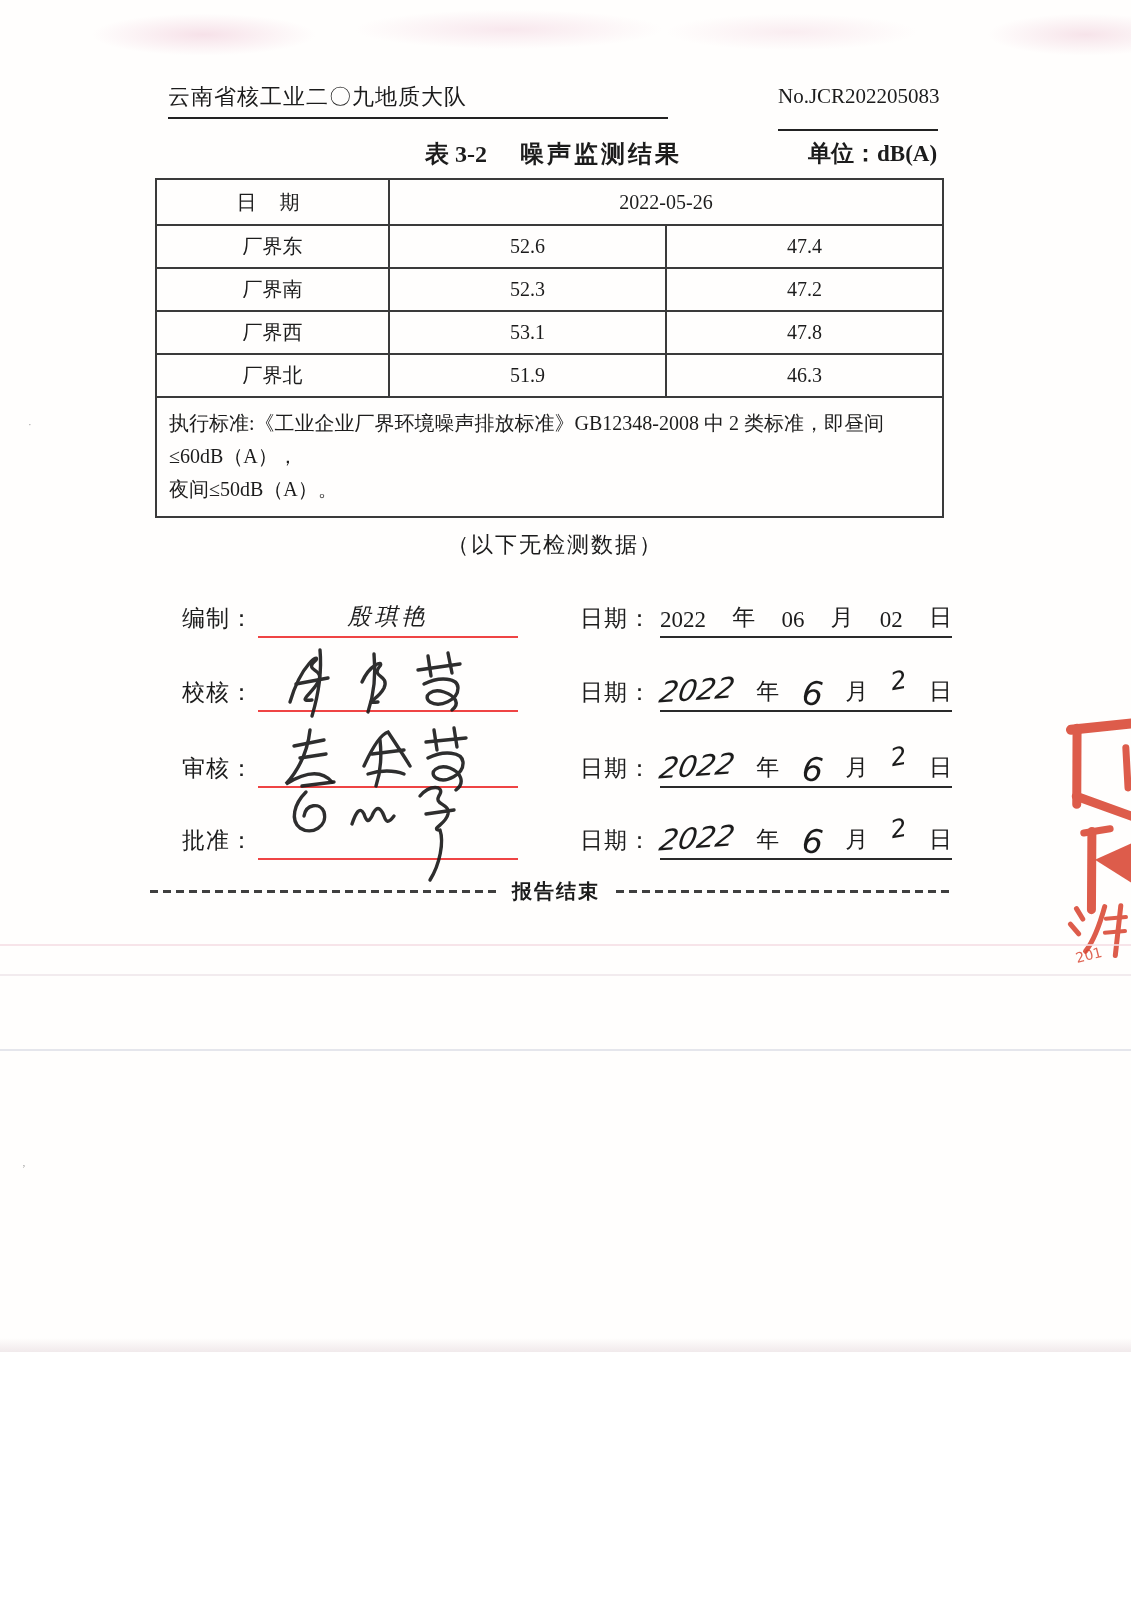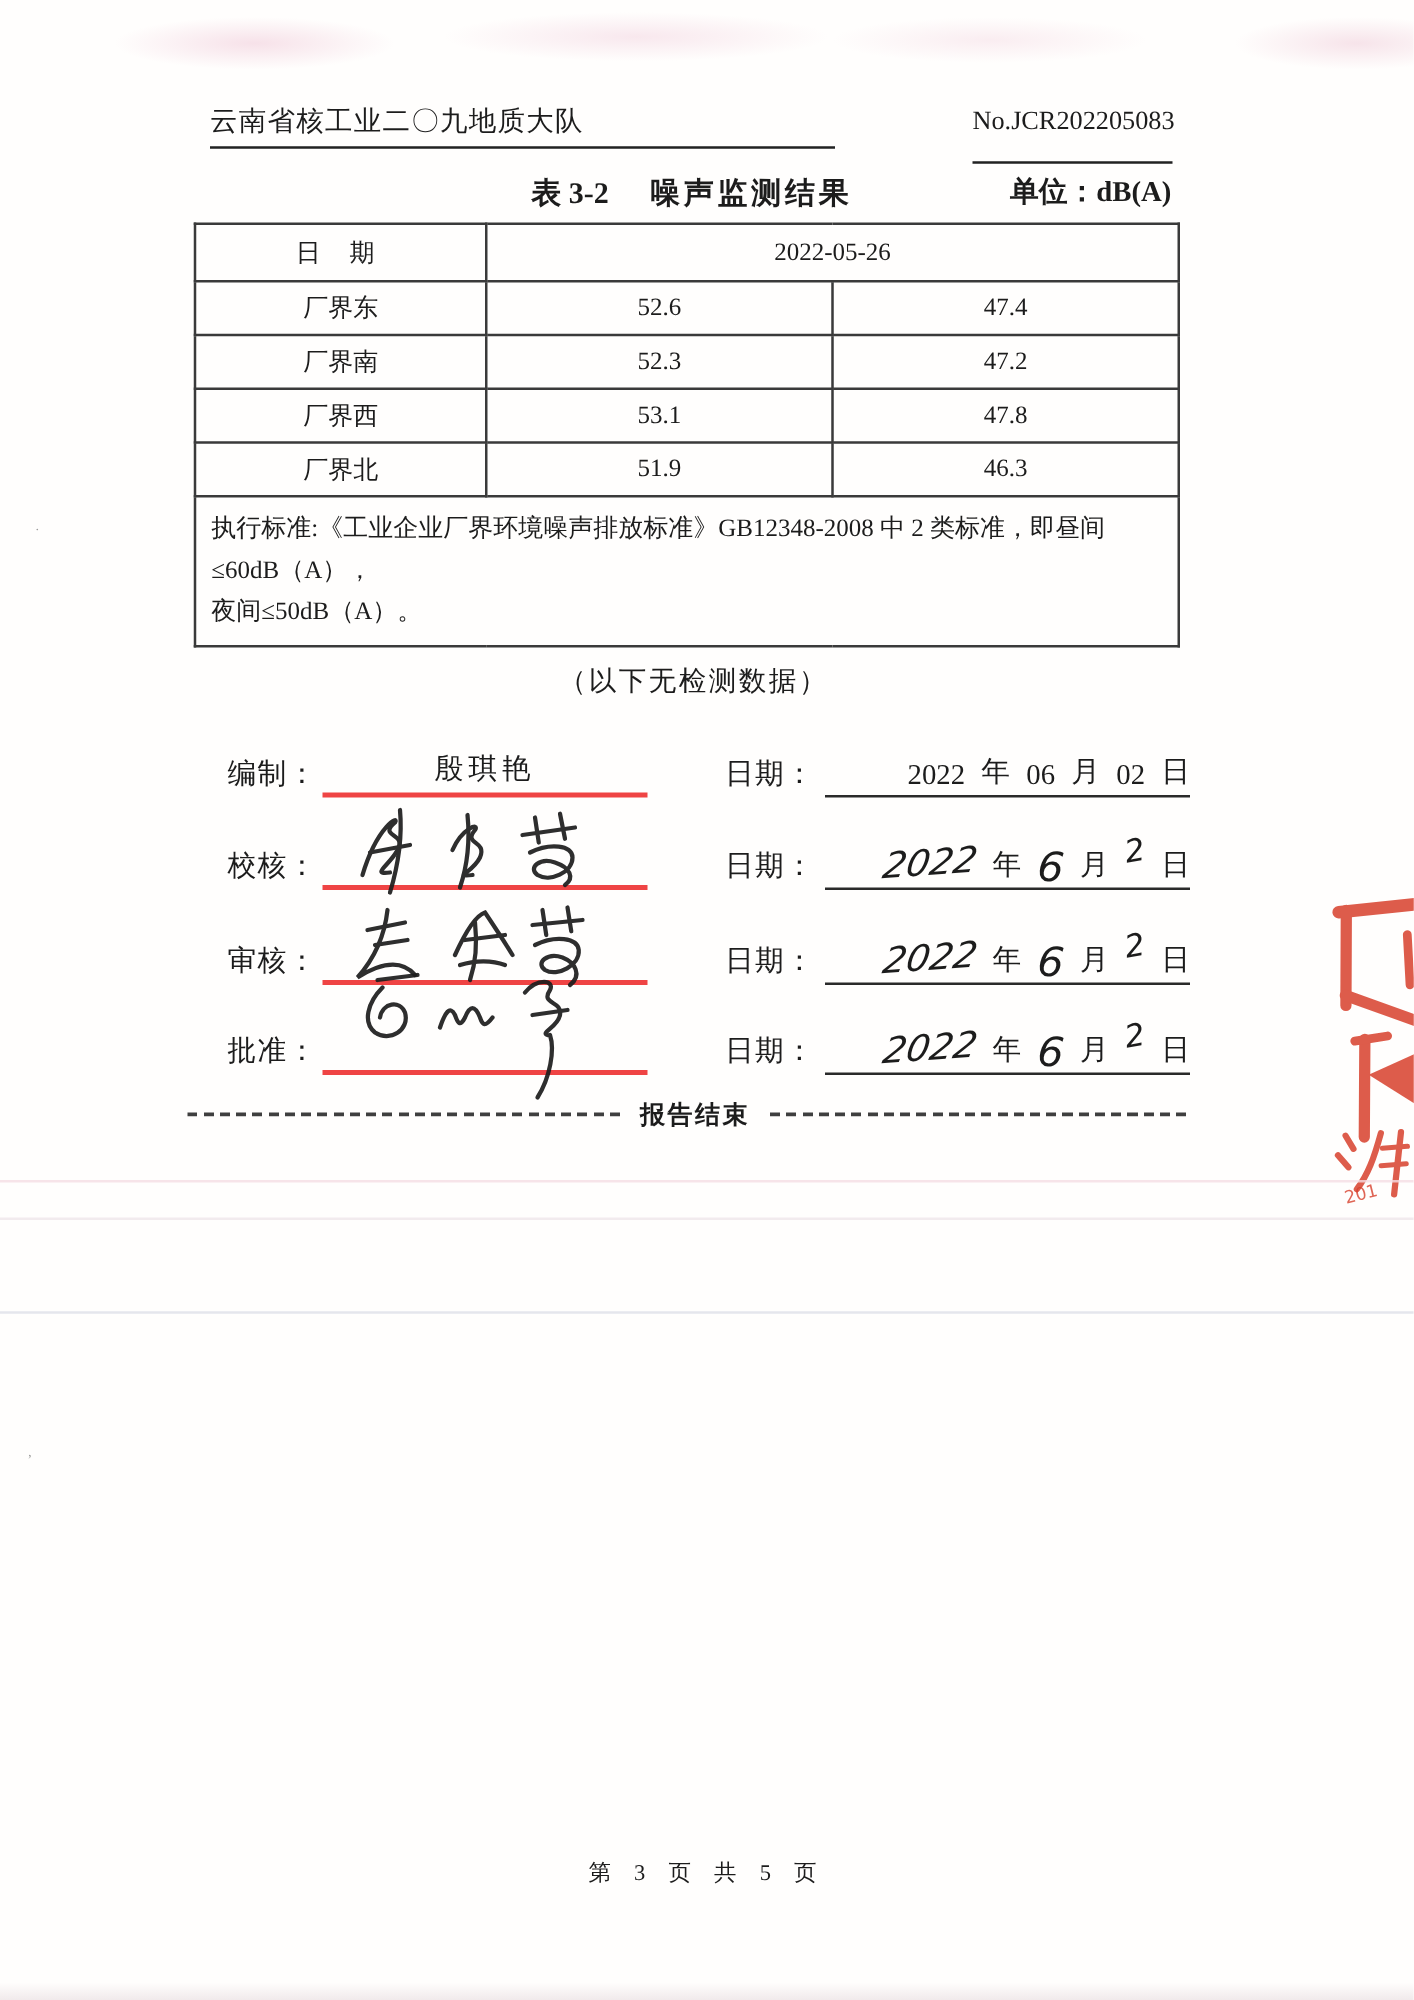--- a/index.html
+++ b/index.html
@@ -1,18 +1,18 @@
 <!DOCTYPE html>
 <html><head>
 <meta charset="utf-8">
 <style>
   html,body { margin:0; padding:0; }
   body { background:#ffffff; }
   .page {
-    position:relative; width:1131px; height:1600px;
+    position:relative; width:1131px; height:1352px;
     background:#fffefd; overflow:hidden;
     font-family:"Liberation Serif", serif; color:#1c1c1c;
   }
   
   .top-band{
     position:absolute; top:6px; left:0; right:0; height:52px;
     background:
       radial-gradient(160px 30px at 18% 55%, rgba(236,190,208,.45), transparent 70%),
       radial-gradient(220px 28px at 45% 45%, rgba(238,198,214,.40), transparent 70%),
       radial-gradient(180px 26px at 70% 50%, rgba(240,205,218,.35), transparent 70%),
@@ -66,29 +66,29 @@
     position:absolute; top:530px; left:0; width:1110px; text-align:center;
     font-size:22px; letter-spacing:2px;
   }
 
   
   .sig-row{ position:absolute; left:0; width:1131px; height:50px;margin-left:12px; }
   .sig-row .role{ position:absolute; left:170px; bottom:4px; font-size:23px; letter-spacing:1px; }
   .sig-row .date-label{ position:absolute; left:568px; bottom:4px; font-size:23px; letter-spacing:1px; }
   .name-line{
     position:absolute; left:246px; bottom:0; width:260px; height:44px;
-    border-bottom:4px solid #ef4444;
-    display:flex; align-items:flex-end; justify-content:center; overflow:visible;
+    border-bottom:2px solid #ef4444;
+    display:flex; align-items:flex-end; justify-content:center; overflow:visible;font-style:italic;
   }
   .typed-name{ font-size:23px; letter-spacing:4px; padding-bottom:4px; }
   .name-line svg{ position:absolute; left:10px; bottom:-26px; overflow:visible; }
   .date-line{
     position:absolute; left:648px; bottom:0; width:292px; height:44px;
     border-bottom:2px solid #2a2a2a;
-    display:flex; align-items:flex-end; justify-content:flex-end; gap:13px;
+    display:flex; align-items:flex-end; justify-content:space-between; gap:13px;
     font-size:23px; overflow:visible;
   }
   .date-line > span{ padding-bottom:3px; }
   .hand{
     font-family:"DejaVu Sans", sans-serif; font-style:italic;
     padding-bottom:2px;
   }
   .hand-year{ font-size:29px; transform:skewX(-14deg) rotate(-4deg); }
   .hand-month{ font-size:33px; transform:rotate(6deg); line-height:.8; }
   .hand-day{ font-size:25px; transform:translateY(-12px) rotate(-10deg); }

